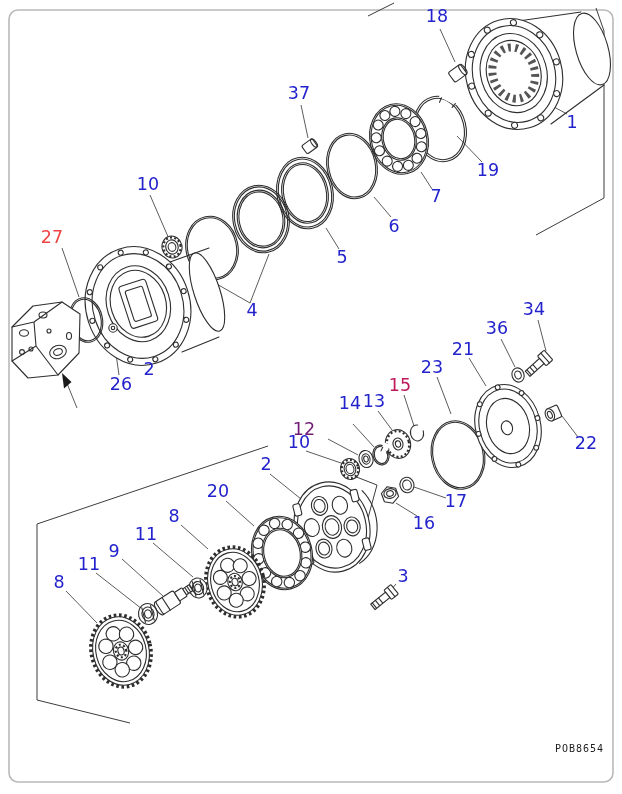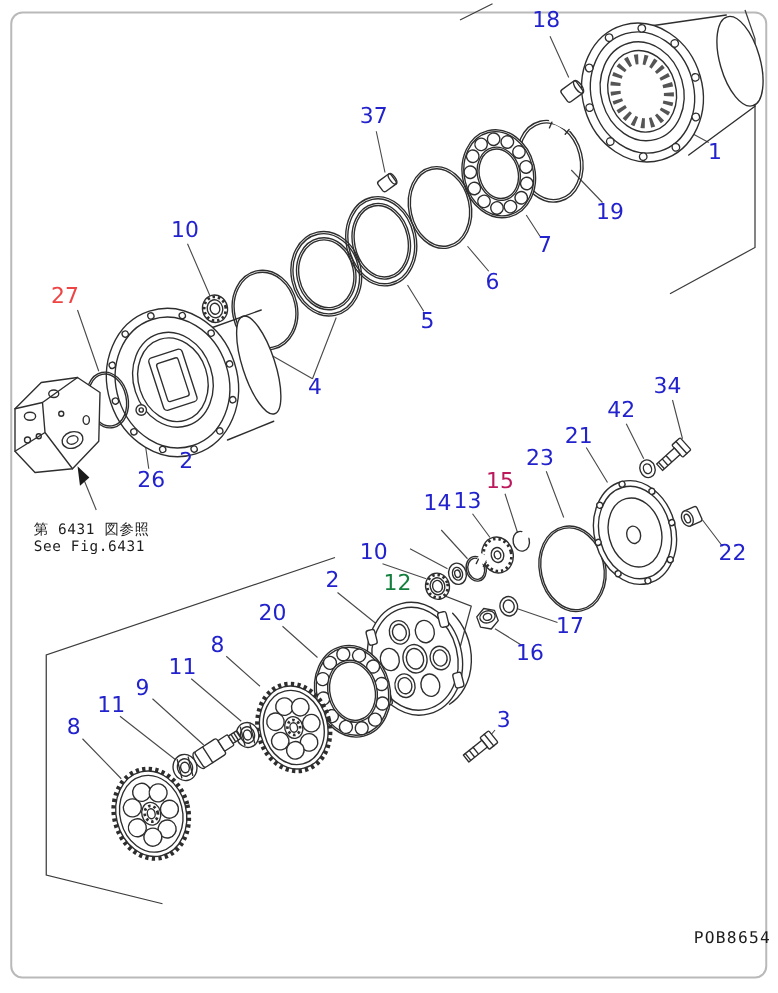--- a/index.html
+++ b/index.html
@@ -14,21 +14,21 @@
   .holes circle{fill:#ffffff;stroke:#2e2e2e;stroke-width:1.1;}
   .spl{fill:none;stroke:#555;stroke-width:8;stroke-dasharray:2.8 4.2;}
   .spl2{fill:none;stroke:#2e2e2e;stroke-width:2.2;stroke-dasharray:2 2.3;}
   .teeth{fill:none;stroke:#2e2e2e;stroke-width:4;stroke-dasharray:2.6 2.6;}
   .gap{stroke:#ffffff;stroke-width:7;fill:none;}
   .plabel{position:absolute;transform:translate(-50%,-50%);
           font-size:17.5px;line-height:1;white-space:nowrap;}
   .note{position:absolute;left:27px;top:416px;font-family:"DejaVu Sans Mono",monospace;
         font-size:11.5px;color:#1c1c1c;line-height:14px;letter-spacing:0.5px;white-space:nowrap;}
   .figcode{position:absolute;left:555px;top:743px;font-family:"DejaVu Sans Mono",monospace;
-        font-size:13px;color:#1c1c1c;letter-spacing:1px;}
+        font-size:10px;color:#1c1c1c;letter-spacing:1px;}
 </style>
 </head>
 <body>
 
 <div class="canvas">
 
 <svg width="622" height="794" viewBox="0 0 622 794">
 
   <rect class="border" x="9" y="10" width="604" height="772" rx="9"></rect>
 
@@ -408,41 +408,37 @@
       <div class="plabel" style="left: 436px; top: 197px; color: rgb(35, 35, 205);">7</div>
       <div class="plabel" style="left: 299px; top: 94px; color: rgb(35, 35, 205);">37</div>
       <div class="plabel" style="left: 394px; top: 227px; color: rgb(35, 35, 205);">6</div>
       <div class="plabel" style="left: 342px; top: 258px; color: rgb(35, 35, 205);">5</div>
       <div class="plabel" style="left: 252px; top: 311px; color: rgb(35, 35, 205);">4</div>
       <div class="plabel" style="left: 148px; top: 185px; color: rgb(35, 35, 205);">10</div>
       <div class="plabel" style="left: 52px; top: 238px; color: #ef4444;">27</div>
       <div class="plabel" style="left: 149px; top: 370px; color: rgb(35, 35, 205);">2</div>
       <div class="plabel" style="left: 121px; top: 385px; color: rgb(35, 35, 205);">26</div>
       <div class="plabel" style="left: 534px; top: 310px; color: rgb(35, 35, 205);">34</div>
-      <div class="plabel" style="left: 497px; top: 329px; color: rgb(35, 35, 205);">42</div>
+      <div class="plabel" style="left: 497px; top: 329px; color: rgb(35, 35, 205);">36</div>
       <div class="plabel" style="left: 463px; top: 350px; color: rgb(35, 35, 205);">21</div>
       <div class="plabel" style="left: 432px; top: 368px; color: rgb(35, 35, 205);">23</div>
       <div class="plabel" style="left: 586px; top: 444px; color: rgb(35, 35, 205);">22</div>
       <div class="plabel" style="left: 400px; top: 386px; color: #be185d;">15</div>
       <div class="plabel" style="left: 374px; top: 402px; color: rgb(35, 35, 205);">13</div>
       <div class="plabel" style="left: 350px; top: 404px; color: rgb(35, 35, 205);">14</div>
-      <div class="plabel" style="left: 318px; top: 430px; color: #15803d; margin-top: 38px;">12</div>
+      <div class="plabel" style="left: 304px; top: 430px; color: #701a75;">12</div>
       <div class="plabel" style="left: 299px; top: 443px; color: rgb(35, 35, 205);">10</div>
       <div class="plabel" style="left: 456px; top: 502px; color: rgb(35, 35, 205);">17</div>
       <div class="plabel" style="left: 424px; top: 524px; color: rgb(35, 35, 205);">16</div>
       <div class="plabel" style="left: 266px; top: 465px; color: rgb(35, 35, 205);">2</div>
       <div class="plabel" style="left: 218px; top: 492px; color: rgb(35, 35, 205);">20</div>
       <div class="plabel" style="left: 174px; top: 517px; color: rgb(35, 35, 205);">8</div>
       <div class="plabel" style="left: 403px; top: 577px; color: rgb(35, 35, 205);">3</div>
       <div class="plabel" style="left: 146px; top: 535px; color: rgb(35, 35, 205);">11</div>
       <div class="plabel" style="left: 114px; top: 552px; color: rgb(35, 35, 205);">9</div>
       <div class="plabel" style="left: 89px; top: 565px; color: rgb(35, 35, 205);">11</div>
       <div class="plabel" style="left: 59px; top: 583px; color: rgb(35, 35, 205);">8</div>
     </div>
 
-<div class="note">
-  <div>第 6431 図参照</div>
-  <div>See Fig.6431</div>
+
+<div class="figcode">POB8654</div>
+
 </div>
 
-<div class="figcode">POB8654</div>
-
-</div>
-
 </body></html>

